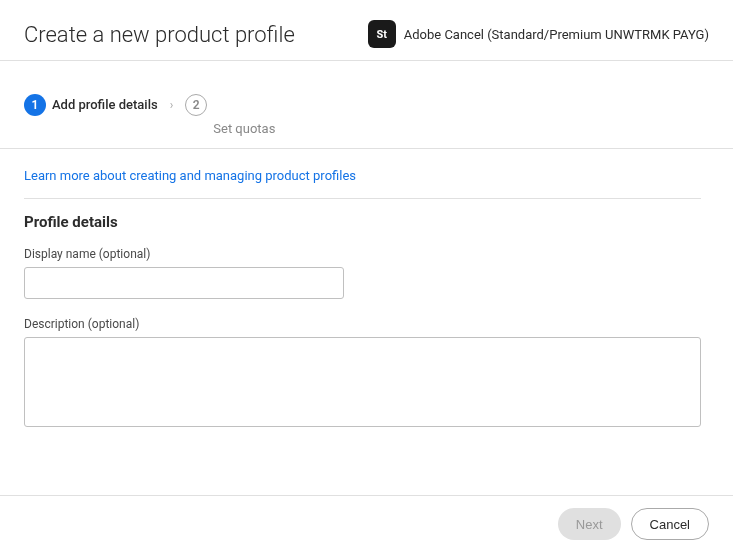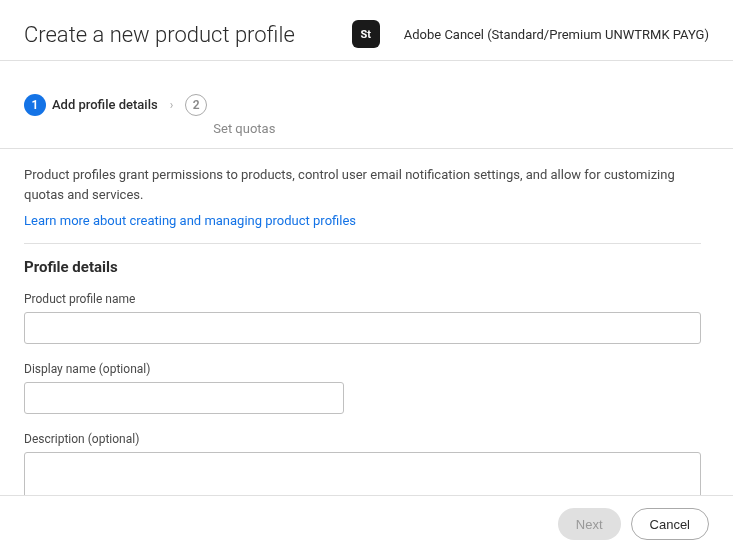--- a/index.html
+++ b/index.html
@@ -38,21 +38,21 @@
 
     .modal-title {
       font-size: 22px;
       font-weight: 300;
       color: #2c2c2c;
     }
 
     .product-badge {
       display: flex;
       align-items: center;
-      gap: 24px;
+      gap: 8px;
     }
 
     .product-icon {
       width: 28px;
       height: 28px;
       background: #1a1a1a;
       border-radius: 6px;
       display: flex;
       align-items: center;
       justify-content: center;
@@ -270,32 +270,27 @@
     <span class="step-chevron">›</span>
     <div class="step">
       <div class="step-number inactive">2</div>
       <span class="step-label inactive">Set quotas</span>
     </div>
   </div>
 
   <div class="modal-body">
     <div class="content-area">
 
-      <p class="info-text">Product profiles grant permissions to products, control user email notification settings, and allow for customizing quotas and services.</p>
       <a class="learn-more-link" href="#">Learn more about creating and managing product profiles</a>
 
       <hr class="section-divider">
 
       <div class="section-title">Profile details</div>
 
       
-      <div class="form-field">
-        <label class="field-label">Product profile name</label>
-        <input type="text" class="text-input" style="">
-      </div>
 
       
       <div class="form-field">
         <label class="field-label">Display name (optional)</label>
         <input type="text" class="text-input display-name-input" style="">
       </div>
 
       
       <div class="form-field">
         <label class="field-label">Description (optional)</label>

